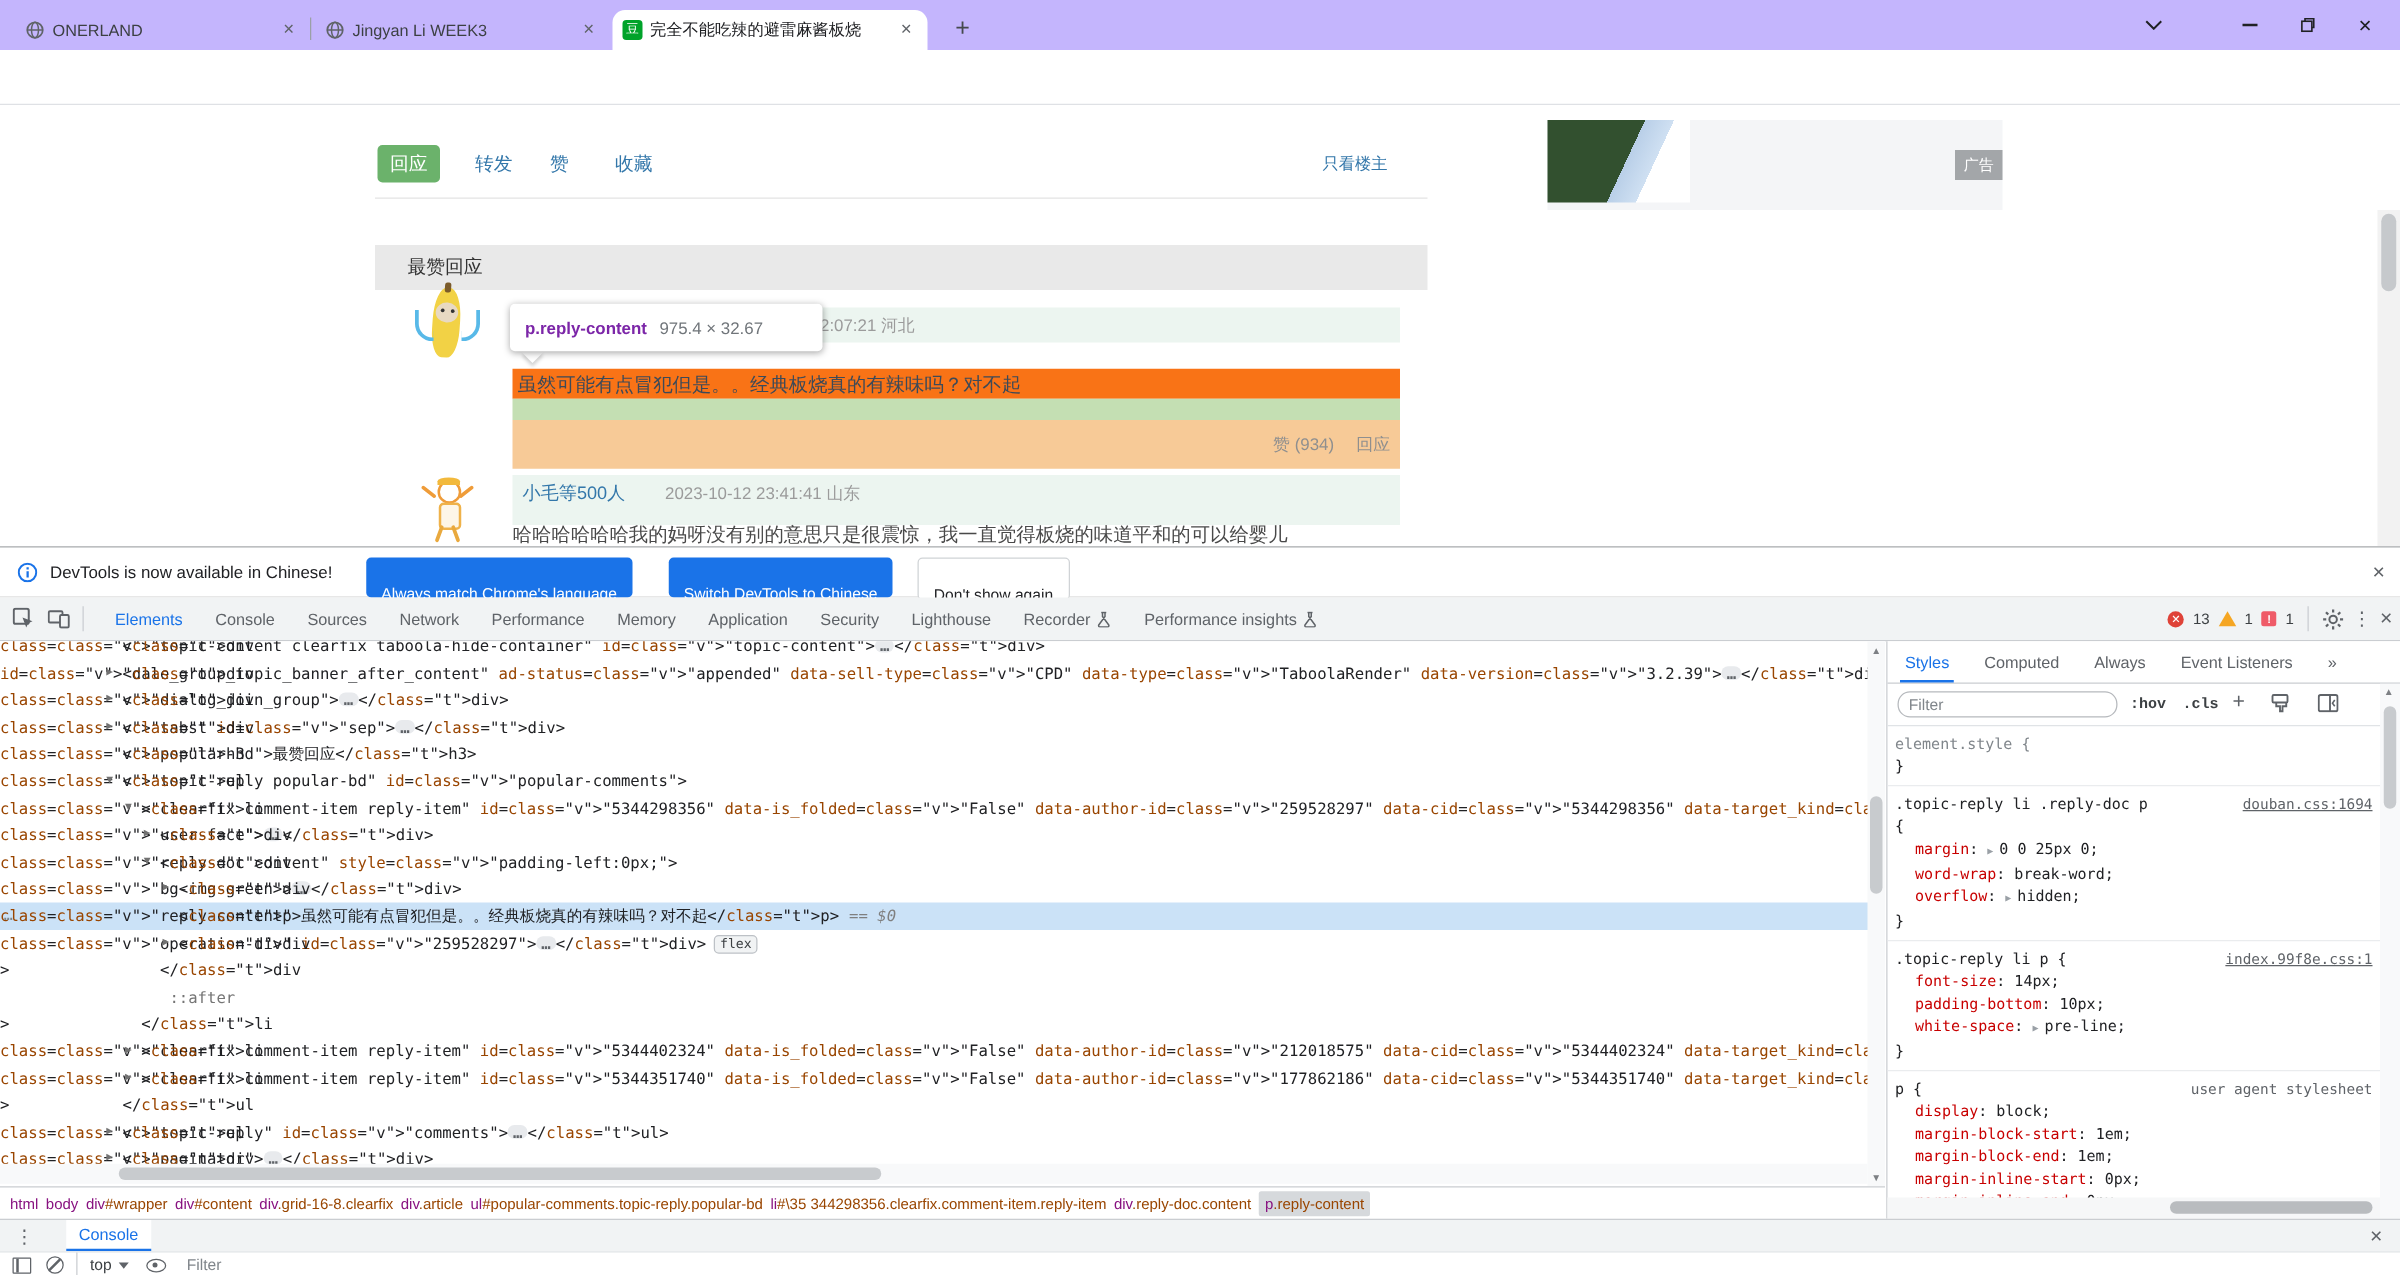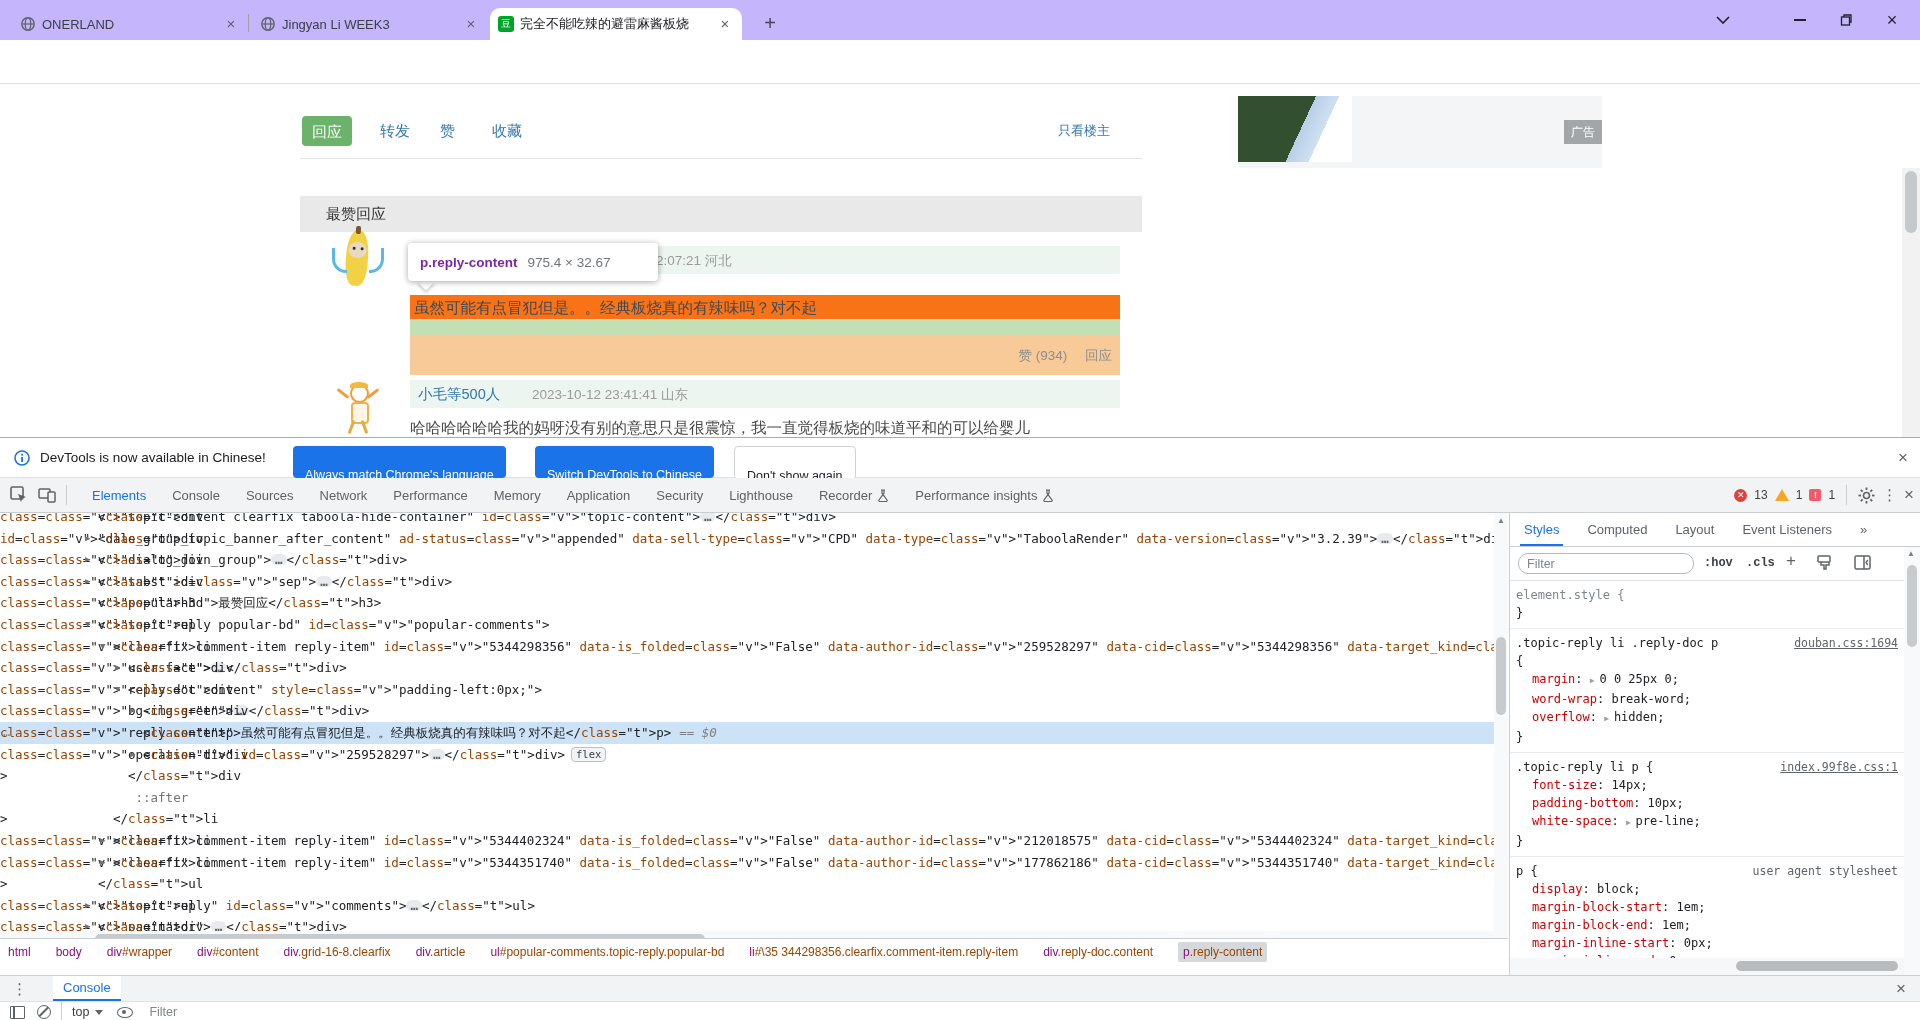--- a/index.html
+++ b/index.html
@@ -38,21 +38,21 @@
   #popular-bar span{margin-left:26px;}
   .row-band{position:absolute;left:410px;width:710px;}
   #r1-head{top:162px;height:28px;background:#ecf5f0;}
   #r1-head .time{position:absolute;left:246px;top:6px;font-size:13.5px;color:#9b9b9b;}
   #hl-content{top:211px;height:24px;background:#f97316;}
   #hl-content .txt{position:absolute;left:4px;top:3px;font-size:15.5px;color:#3d4a58;white-space:nowrap;}
   #hl-pad{top:235px;height:17px;background:#c4dfb3;}
   #hl-margin{top:252px;height:39px;background:#f7ca97;}
   #hl-margin .ops{position:absolute;right:8px;top:11px;font-size:13.5px;color:#8f8f8f;}
   #hl-margin .ops span{margin-left:14px;}
-  #r2-head{top:296px;height:28px;background:#ecf5f0;}
+  #r2-head{top:296px;height:40px;background:#ecf5f0;}
   #r2-head .user{position:absolute;left:8px;top:5px;font-size:14.5px;color:#3377aa;}
   #r2-head .time{position:absolute;left:122px;top:6px;font-size:13.5px;color:#9b9b9b;}
   #r2-text{position:absolute;left:410px;top:334px;font-size:15.5px;color:#494949;white-space:nowrap;}
   
   #tooltip{position:absolute;left:408px;top:159px;width:250px;height:38px;background:#fff;border-radius:4px;
     box-shadow:0 1px 6px rgba(0,0,0,.35);display:flex;align-items:center;z-index:5;}
   #tooltip .sel{color:#7c26a8;font-weight:bold;font-size:13.5px;margin-left:12px;}
   #tooltip .dim{color:#70757a;font-size:13.5px;margin-left:10px;}
   #tooltip-arrow{position:absolute;left:420px;top:192px;width:12px;height:12px;background:#fff;transform:rotate(45deg);
     box-shadow:2px 2px 3px rgba(0,0,0,.18);z-index:4;}
@@ -111,22 +111,22 @@
     font-size:10.5px;line-height:13px;padding:0 4px;margin-left:6px;vertical-align:1px;font-family:"DejaVu Sans Mono",monospace;}
   .eqs{color:#7f7f7f;font-style:italic;margin-left:8px;}
   .dragdots{position:absolute;left:3px;color:#80868b;font-size:12px;}
   
   #el-vsb{position:absolute;left:1494px;top:75px;width:14px;height:437px;background:#f8f9fa;}
   #el-vsb .thumb{position:absolute;left:2px;top:124px;width:10px;height:78px;background:#c8cbce;border-radius:5px;}
   .sbarrow{position:absolute;left:0;width:14px;text-align:center;color:#7d8084;font-size:8px;}
   #el-hsb{position:absolute;left:0;top:493px;width:1494px;height:16px;background:#f8f9fa;}
   #el-hsb .thumb{position:absolute;left:95px;top:3px;width:610px;height:10px;background:#c8cbce;border-radius:5px;}
   
-  #crumbs{position:absolute;left:0;top:500px;width:1508px;height:26px;background:#fff;border-top:1px solid #cacdd1;box-sizing:border-box;
-    display:flex;align-items:center;padding-left:8px;gap:25px;overflow:hidden;}
+  #crumbs{position:absolute;left:0;top:511px;width:1508px;height:26px;background:#fff;border-top:1px solid #cacdd1;box-sizing:border-box;
+    display:flex;align-items:center;padding-left:8px;gap:6px;overflow:hidden;}
   .crumb{font-size:12px;white-space:nowrap;}
   .crumb .bc-t{color:#881280;}
   .crumb .bc-r{color:#994500;}
   .crumb.sel{background:#d6d9dc;padding:3px 5px;border-radius:2px;}
   
   #styles{position:absolute;left:1509px;top:75px;width:411px;height:462px;background:#fff;border-left:1px solid #cacdd1;box-sizing:border-box;}
   #st-tabs{position:absolute;left:0;top:0;width:100%;height:34px;border-bottom:1px solid #cacdd1;box-sizing:border-box;display:flex;align-items:center;}
   .st-tab{font-size:13px;color:#5f6368;padding:0 14px;height:100%;display:flex;align-items:center;position:relative;white-space:nowrap;}
   .st-tab.sel{color:#1a73e8;}
   .st-tab.sel:after{content:"";position:absolute;left:10px;right:10px;bottom:0;height:2px;background:#1a73e8;}
@@ -472,21 +472,21 @@
         <span class="crumb"><span class="bc-t">ul</span><span class="bc-r">#popular-comments.topic-reply.popular-bd</span></span>
         <span class="crumb"><span class="bc-t">li</span><span class="bc-r">#\35 344298356.clearfix.comment-item.reply-item</span></span>
         <span class="crumb"><span class="bc-t">div</span><span class="bc-r">.reply-doc.content</span></span>
         <span class="crumb sel"><span class="bc-t">p</span><span class="bc-r">.reply-content</span></span>
       </div>
 
     <div id="styles">
       <div id="st-tabs">
           <div class="st-tab sel">Styles</div>
           <div class="st-tab">Computed</div>
-          <div class="st-tab">Layout</div>
+          <div class="st-tab">Always</div>
           <div class="st-tab">Event Listeners</div>
           <div class="st-tab">»</div>
         </div>
       <div id="st-toolbar">
         <div id="st-filter">Filter</div>
         <span class="st-mini" style="left:194px">:hov</span>
         <span class="st-mini" style="left:236px">.cls</span>
         <span id="st-plus">+</span>
         <span style="position:absolute;left:306px;top:8px">
           <svg width="17" height="16" viewBox="0 0 17 16">

